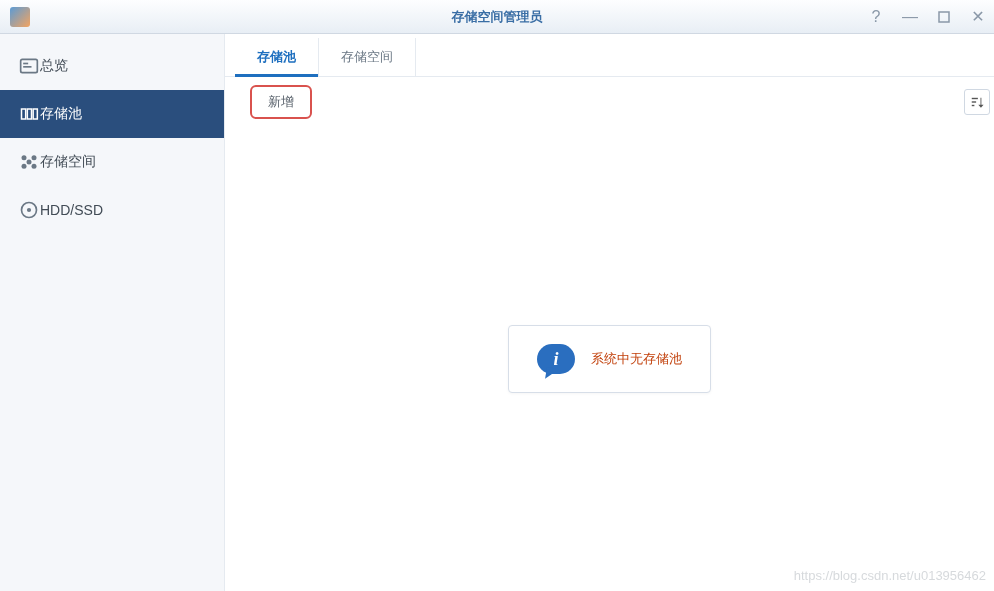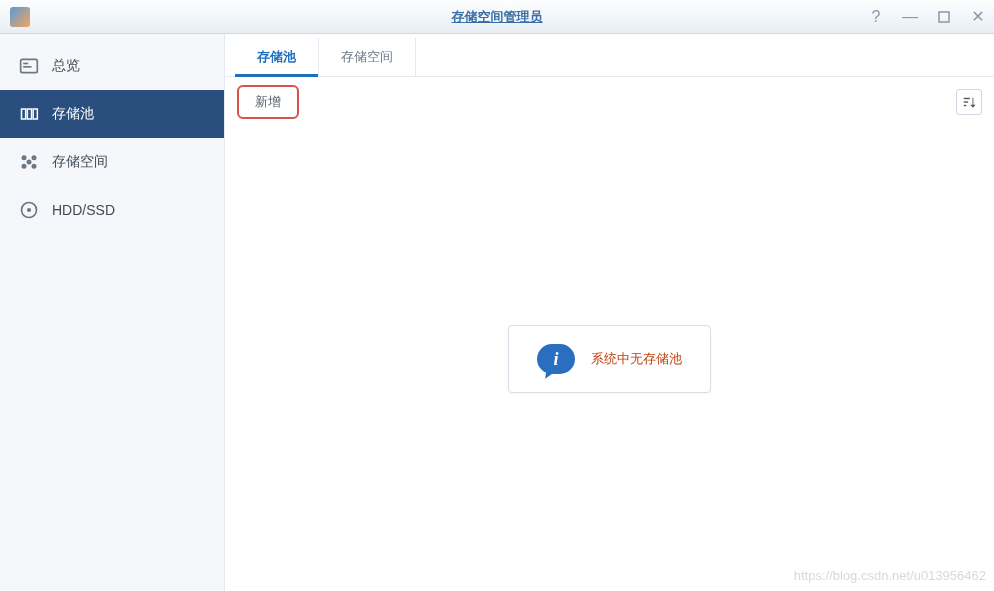--- a/index.html
+++ b/index.html
@@ -31,21 +31,20 @@
       border-radius: 3px;
       margin-right: 8px;
     }
     .title-text {
       position: absolute;
       left: 50%;
       transform: translateX(-50%);
       color: #3a6ea5;
       font-size: 13px;
       font-weight: 600;
-      text-decoration: underline;
     }
     .window-controls {
       position: absolute;
       right: 8px;
       display: flex;
       gap: 18px;
       align-items: center;
     }
     .win-btn {
       color: #8a98a8;
@@ -67,21 +66,20 @@
       padding-top: 8px;
     }
     .sidebar-item {
       height: 48px;
       display: flex;
       align-items: center;
       padding-left: 18px;
       cursor: pointer;
       color: #414b55;
       font-size: 14px;
-      gap: 12px;
     }
     .sidebar-item.active {
       background: #2a4e7d;
       color: #ffffff;
     }
     .sb-icon {
       width: 22px;
       height: 22px;
       display: flex;
       align-items: center;
@@ -122,22 +120,23 @@
       position: absolute;
       bottom: -1px;
       left: 0;
       right: 0;
       height: 3px;
       background: #1e6fbf;
     }
     .toolbar {
       display: flex;
       align-items: center;
-      padding: 8px 12px;
+      padding: 8px 4px;
       justify-content: space-between;
+      margin-left: 21px;
     }
     .new-btn {
       border: 2px solid #d9524e;
       border-radius: 6px;
       padding: 6px 16px;
       background: #ffffff;
       color: #555e68;
       font-size: 13px;
       cursor: pointer;
     }

